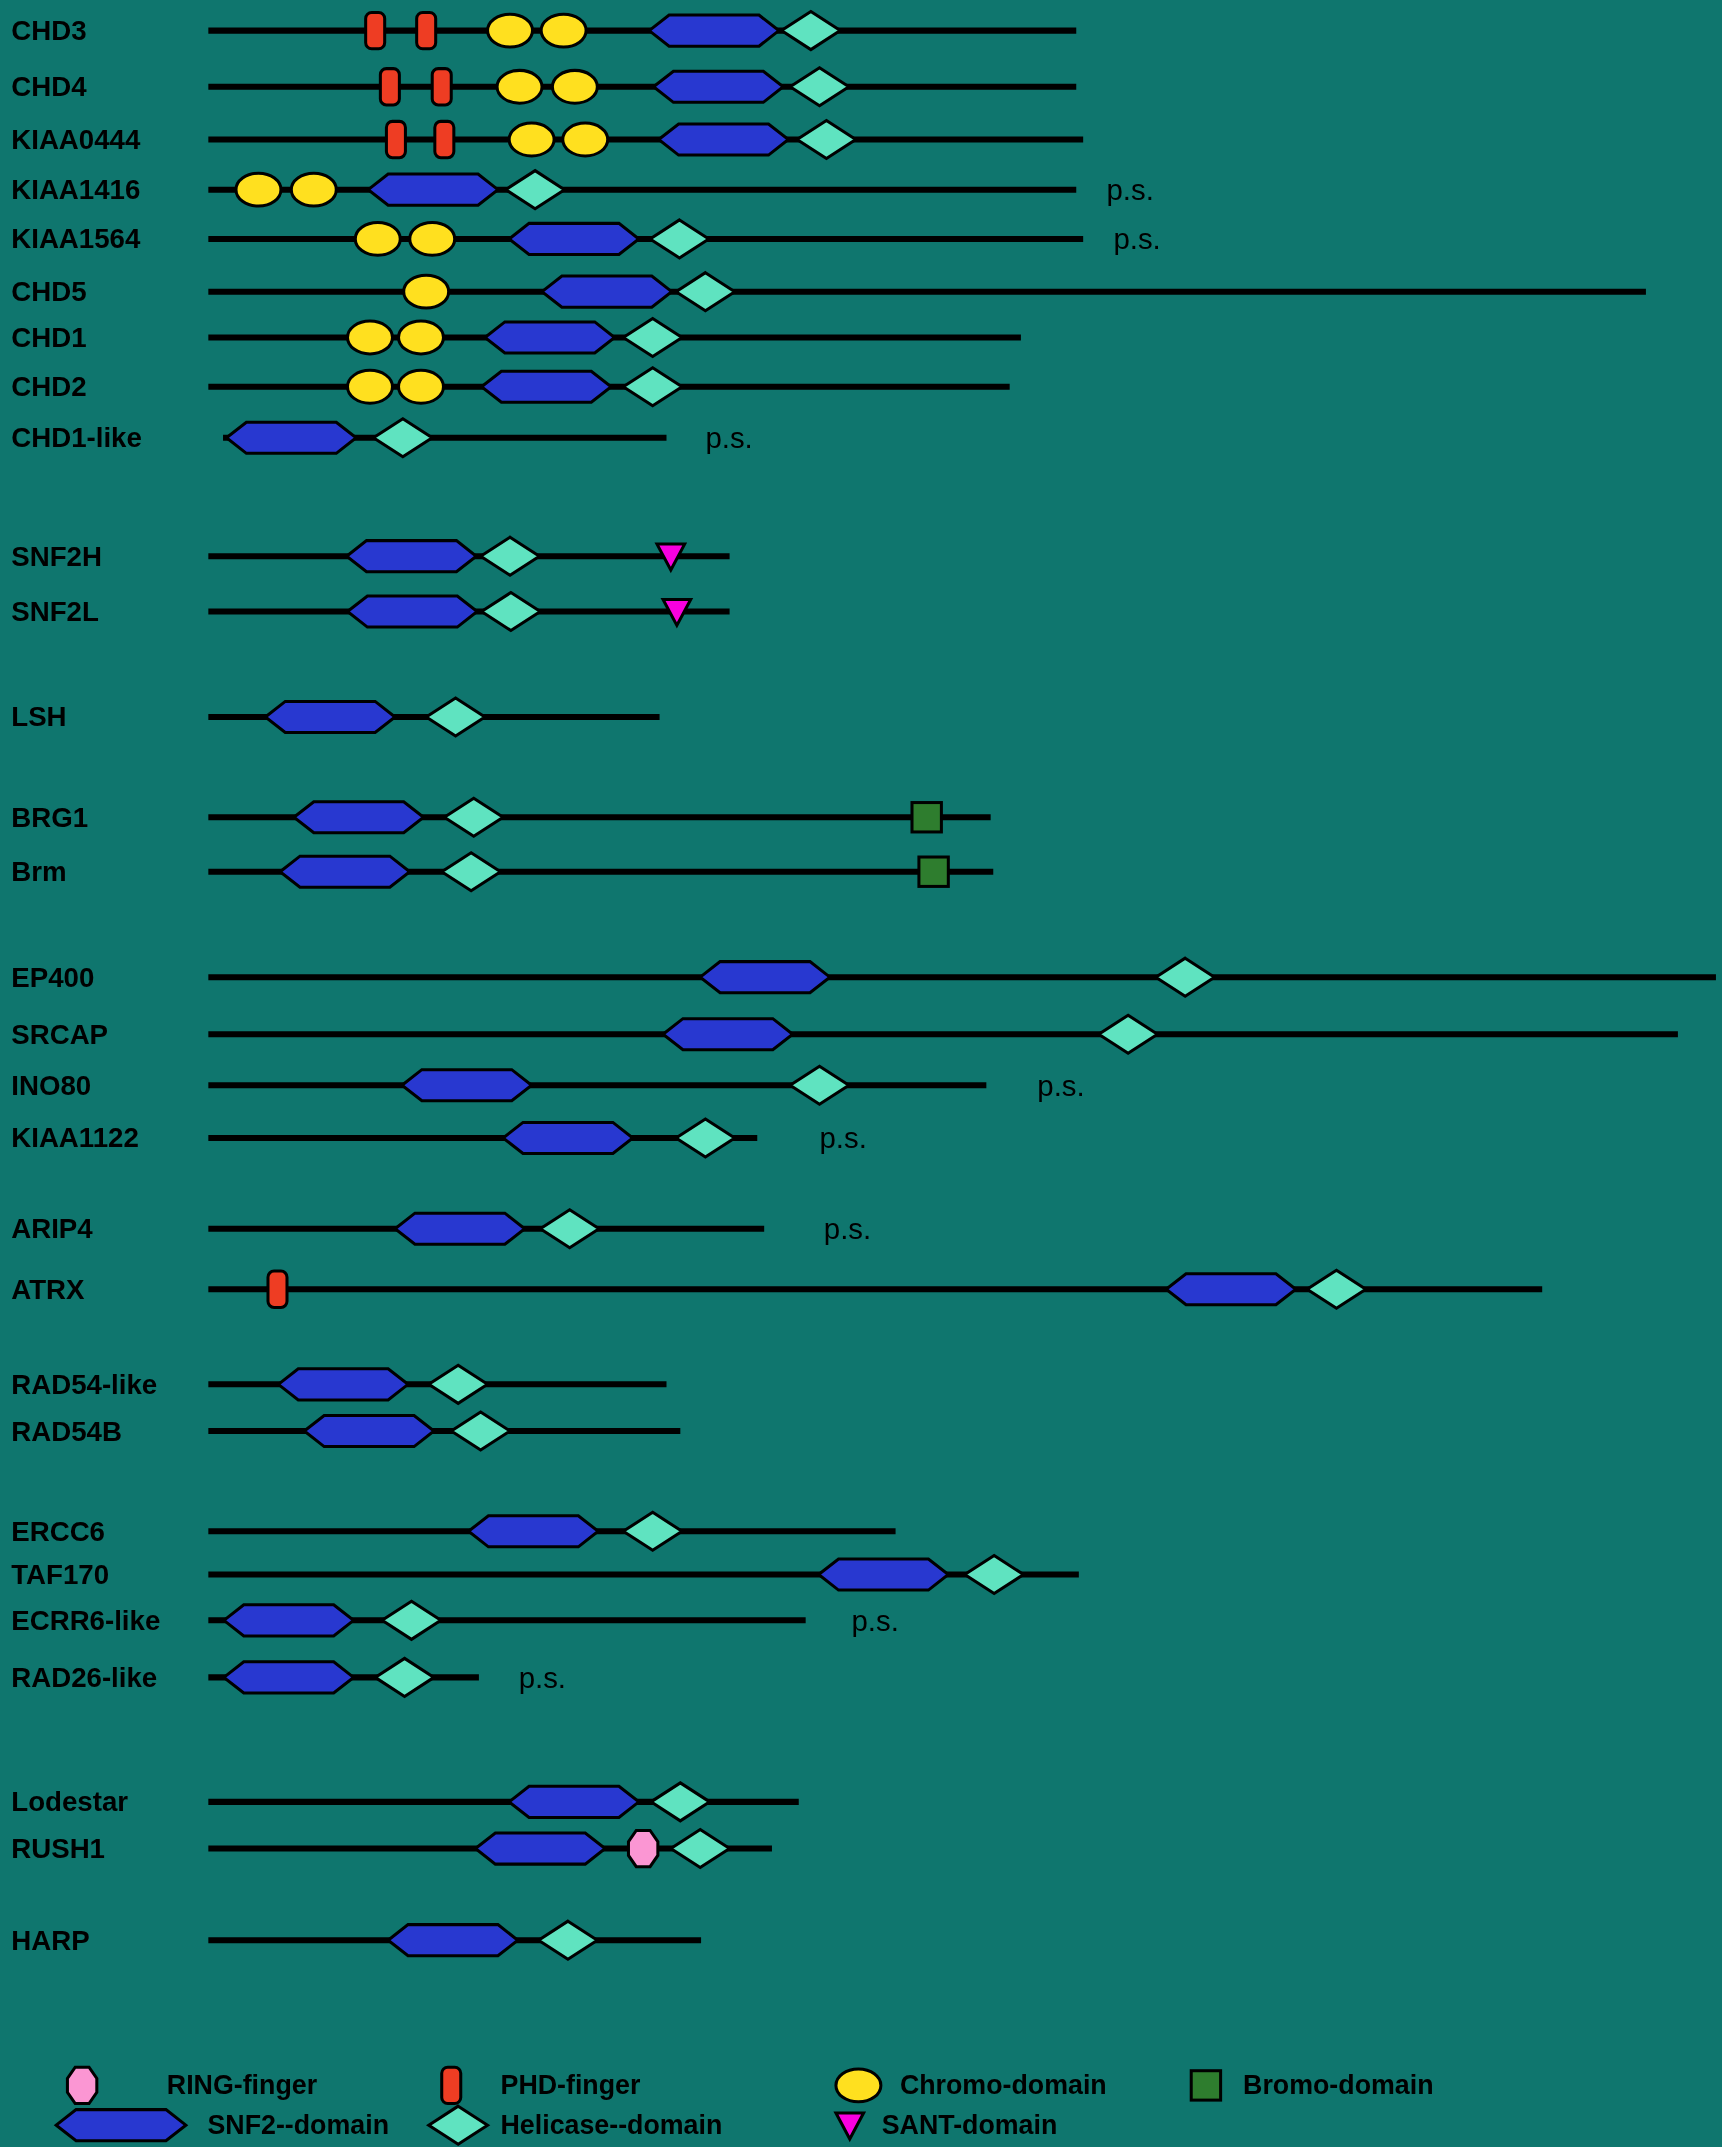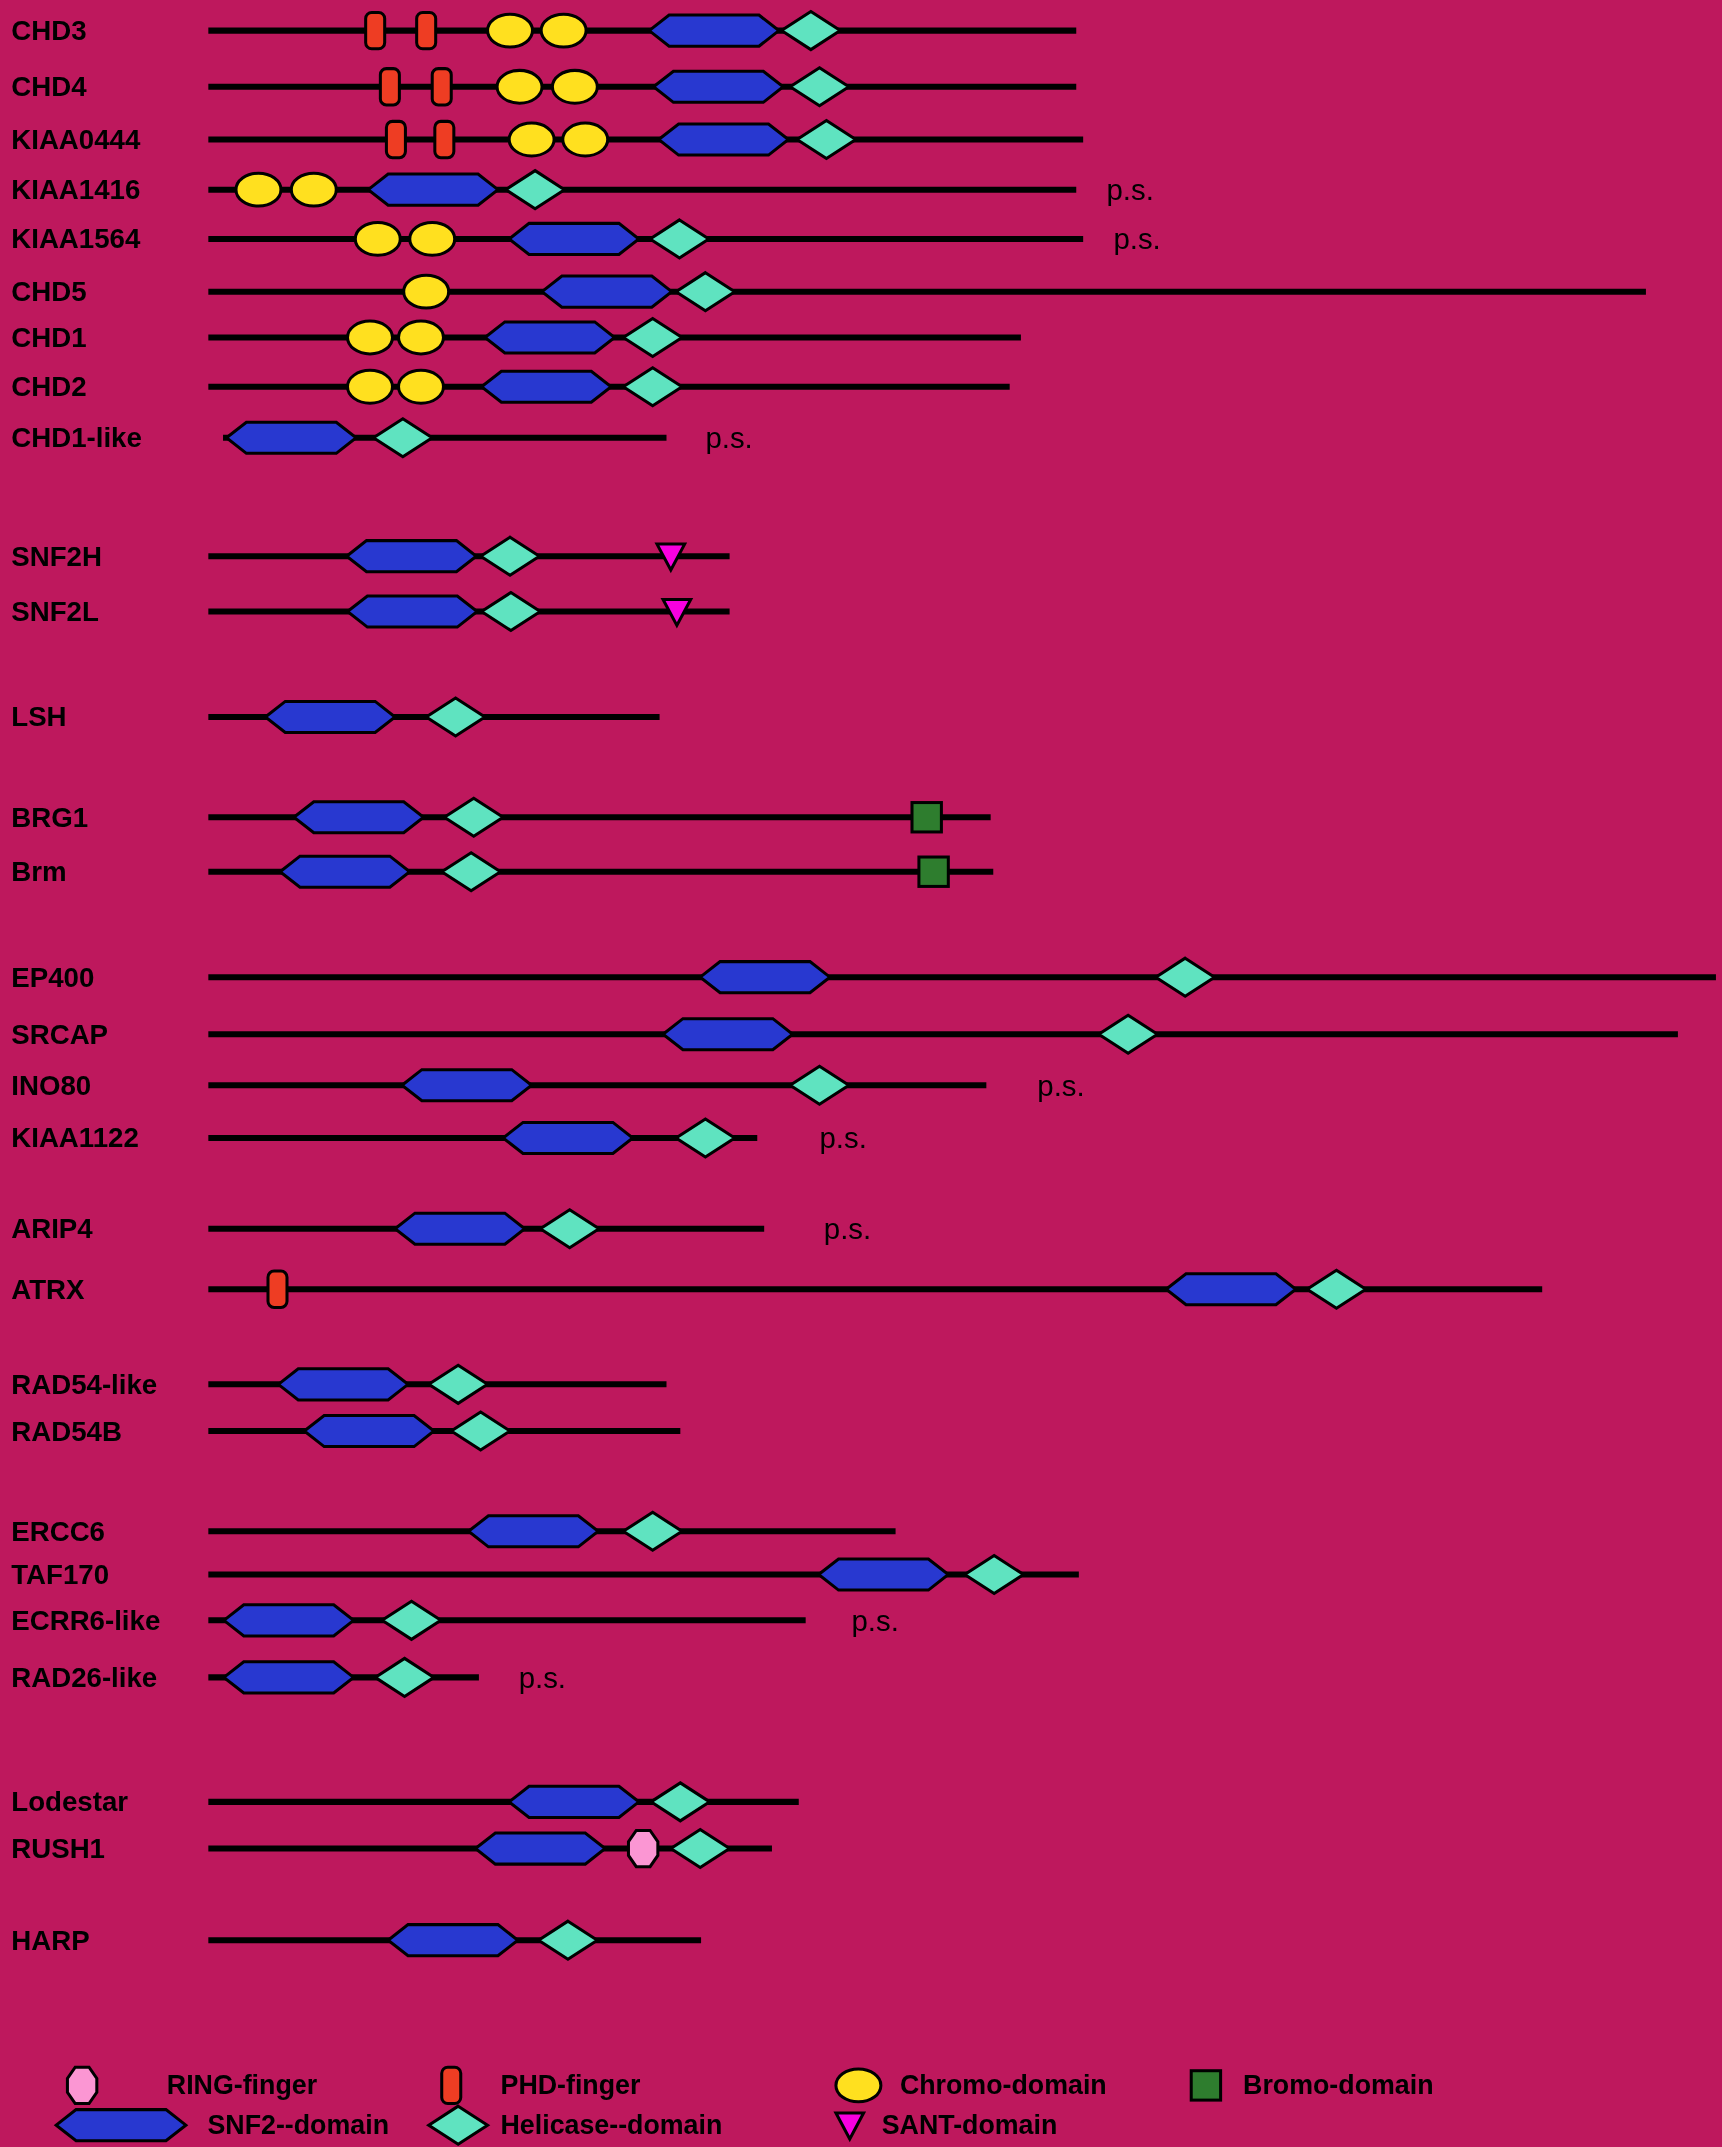--- a/index.html
+++ b/index.html
@@ -1,20 +1,20 @@
 <!DOCTYPE html>
 <html style="font-size:14px"><head>
 <meta charset="utf-8">
 <style>
   html, body { margin: 0; padding: 0; background: #ffffff; }
   #figure-root {
     position: relative;
     width: 1722px;
     height: 2148px;
-    background: #be185d;
+    background: #0f766e;
     overflow: hidden;
   }
   #diagram-svg { position: absolute; left: 0; top: 0; }
   svg text {
     font-family: "Liberation Sans", "DejaVu Sans", sans-serif;
     fill: #000000;
   }
 </style>
 </head>
 <body>

